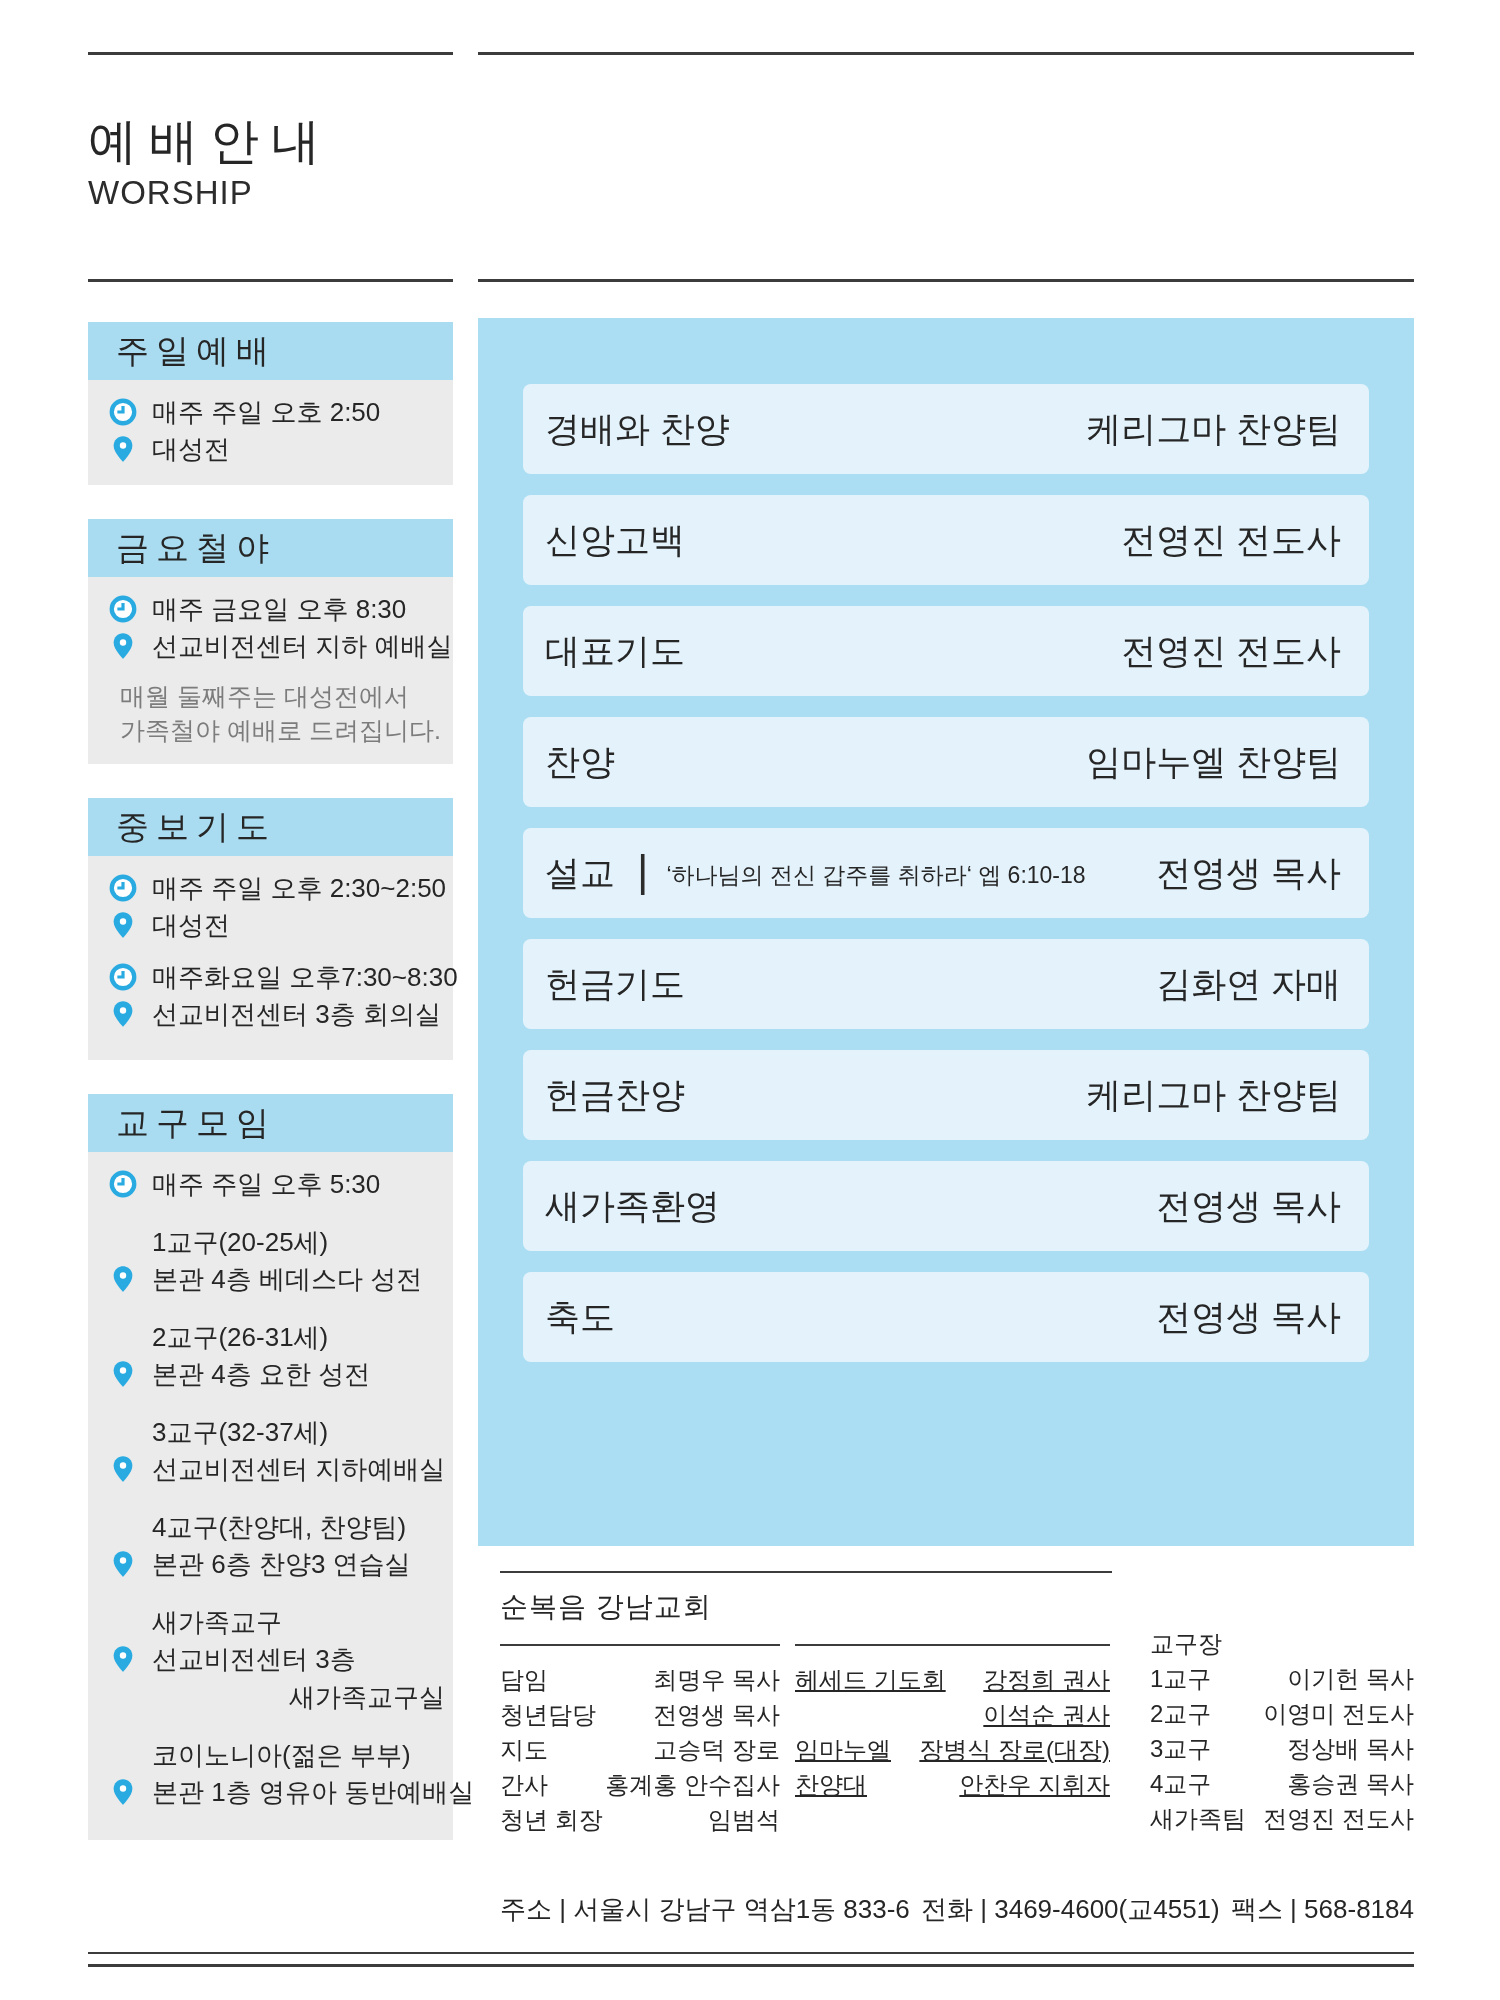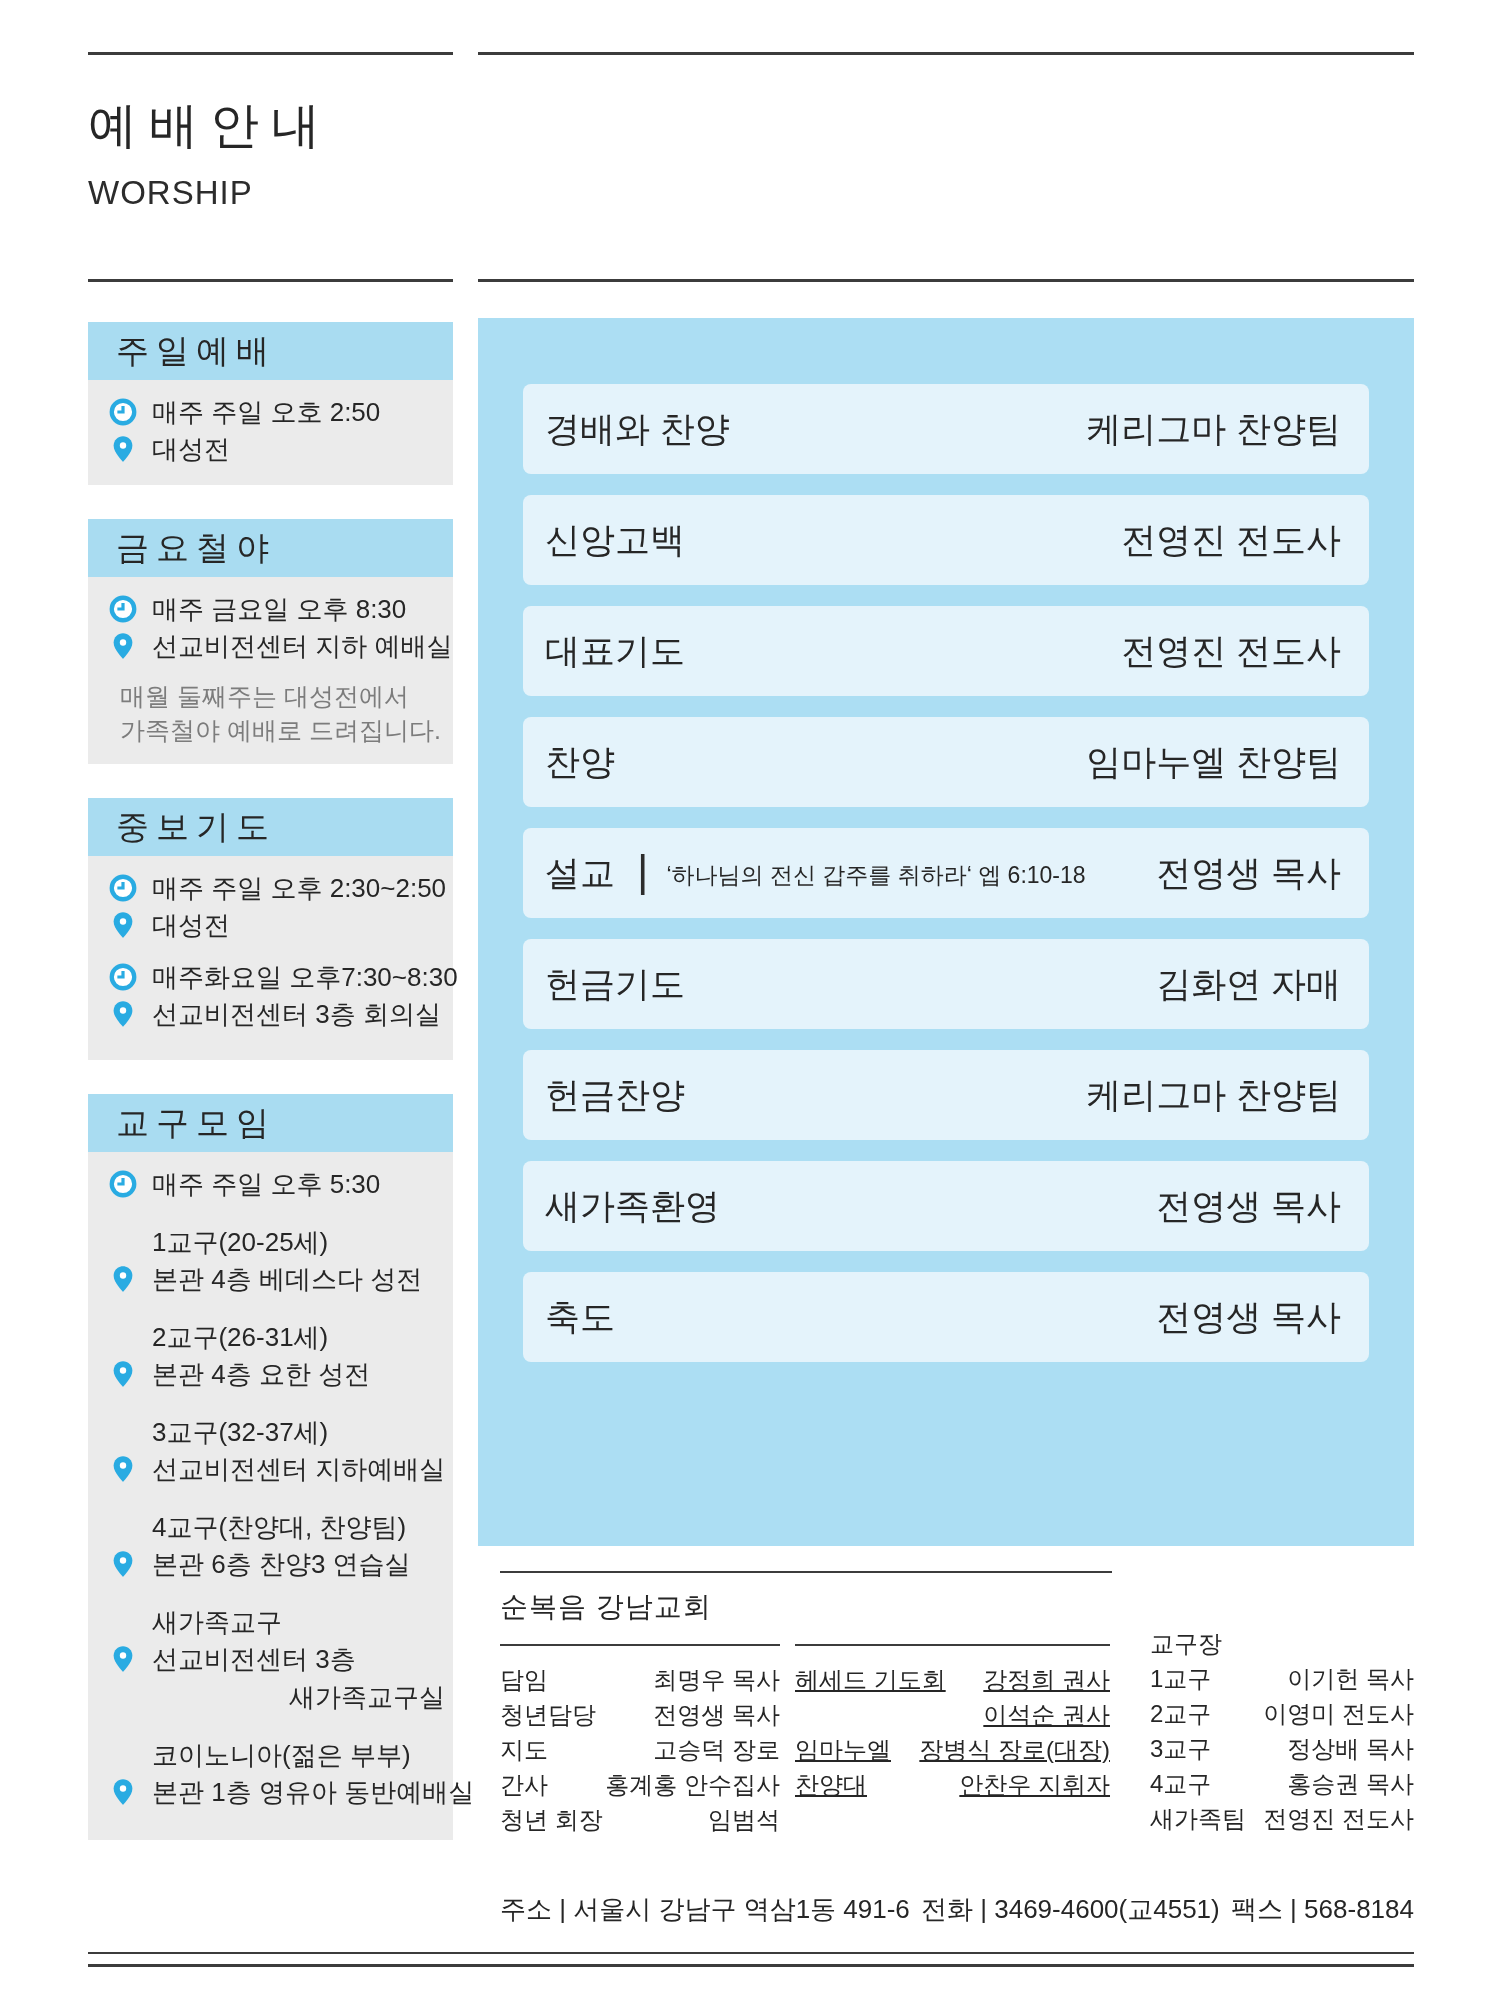--- a/index.html
+++ b/index.html
@@ -4,21 +4,21 @@
 <style>
   html,body{margin:0;padding:0;background:#ffffff;}
   body{width:1500px;height:2000px;position:relative;overflow:hidden;
        font-family:"Liberation Sans","DejaVu Sans",sans-serif;color:var(--text,#262626);}
   .rule{position:absolute;background:var(--rule,#3C3C3C);}
   
   .r-top-l{left:88px;top:52px;width:365px;height:3px;}
   .r-top-r{left:478px;top:52px;width:936px;height:3px;}
   .r-mid-l{left:88px;top:279px;width:365px;height:3px;}
   .r-mid-r{left:478px;top:279px;width:936px;height:3px;}
-  .page-title{position:absolute;left:88px;top:68px;font-size:49px;font-weight:500;letter-spacing:12px;line-height:1;}
+  .page-title{position:absolute;left:88px;top:84px;font-size:49px;font-weight:500;letter-spacing:12px;line-height:1;}
   .page-subtitle{position:absolute;left:88px;top:176px;font-size:33px;font-weight:400;letter-spacing:1px;line-height:1;color:#2c2c2c;}
 
   
   .sidebar{position:absolute;left:88px;top:322px;width:365px;}
   .sec{margin-bottom:34px;}
   .sec-header{background:var(--accent-blue,#A9DCF1);height:58px;line-height:58px;
               padding-left:28px;font-size:33px;letter-spacing:7px;font-weight:500;}
   .sec-body{background:var(--body-gray,#EBEBEB);padding:12px 8px 16px 12px;}
   .sec-body.pb-lg{padding-bottom:17px;}
   .sec-body.pb-md{padding-bottom:26px;}
@@ -382,19 +382,19 @@
       <span>4교구</span>
       <span>홍승권 목사</span>
     </div>
   <div class="frow">
       <span>새가족팀</span>
       <span>전영진 전도사</span>
     </div>
 </div>
 
 <div class="f-address">
-  <span>주소 | 서울시 강남구 역삼1동 491-6</span>
+  <span>주소 | 서울시 강남구 역삼1동 833-6</span>
   <span>전화 | 3469-4600(교4551)</span>
   <span>팩스 | 568-8184</span>
 </div>
 
 <div class="rule r-bot-1"></div>
 <div class="rule r-bot-2"></div>
 
 </body></html>

